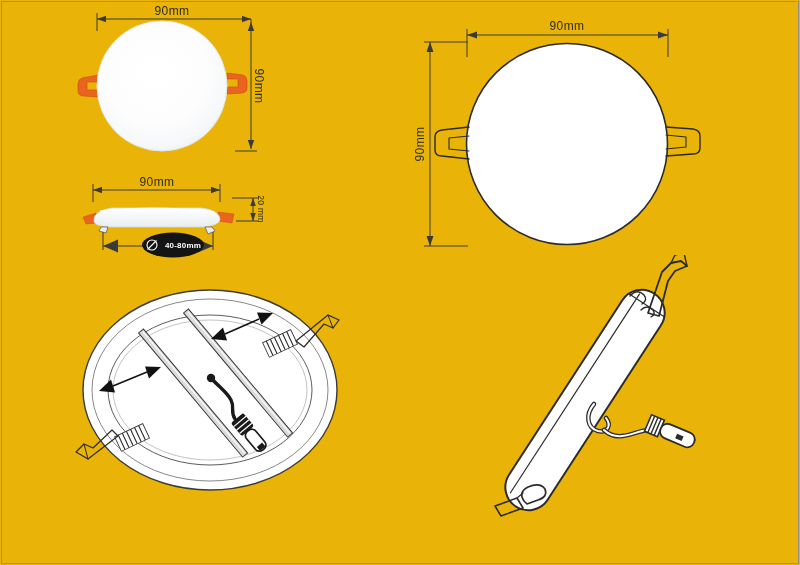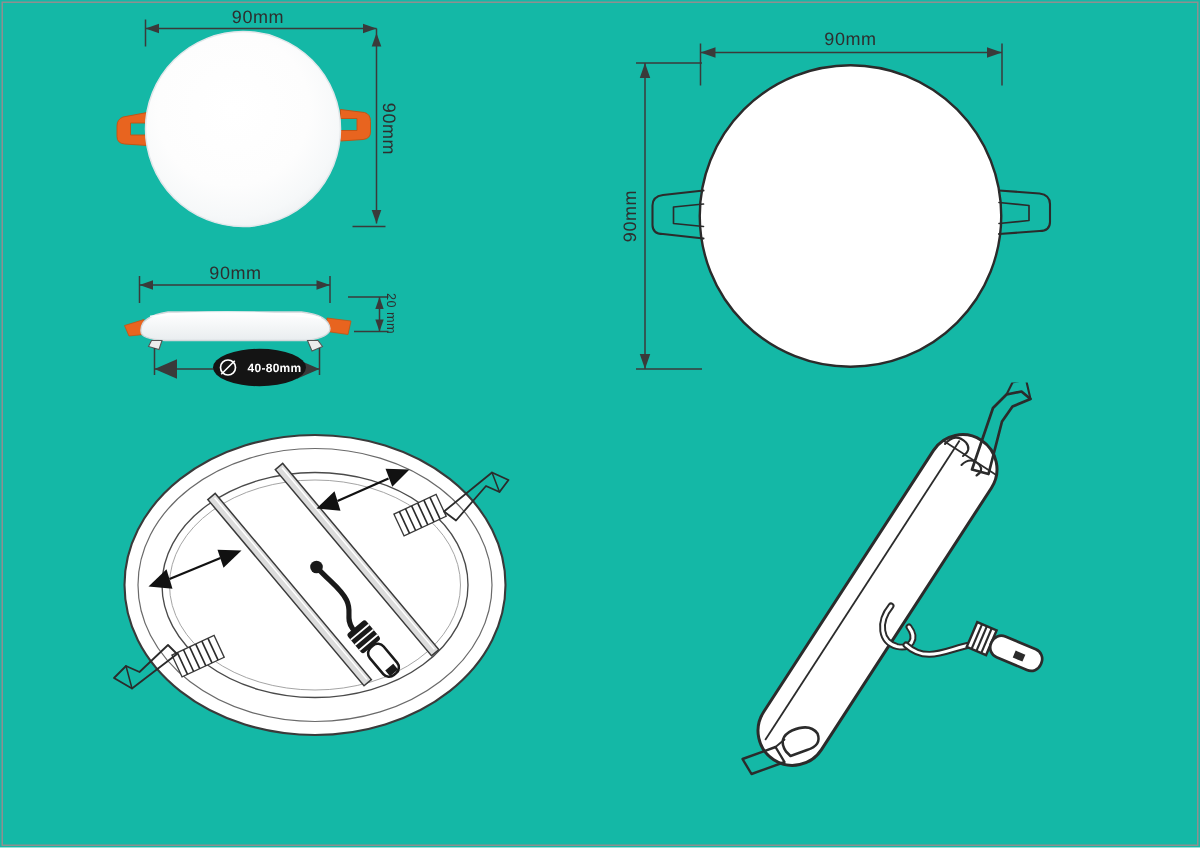--- a/index.html
+++ b/index.html
@@ -1,17 +1,17 @@
 <!DOCTYPE html>
 <html><head>
 <meta charset="utf-8">
 <style>
   html,body{margin:0;padding:0;background:#ffffff;}
   .stage{
-    position:relative;width:800px;height:565px;background:#14b8a6;overflow:hidden;
+    position:relative;width:800px;height:565px;background:#eab308;overflow:hidden;
     font-family:"Liberation Sans",sans-serif;
   }
   .frame{position:absolute;inset:1px;border:1px solid #8f8f8f;pointer-events:none;}
   .view{position:absolute;}
   text{font-family:"Liberation Sans",sans-serif;}
   .dim-label{font-size:12px;fill:#2e2e2e;font-weight:500;letter-spacing:.4px;}
   .dim-small{font-size:8.5px;fill:#2e2e2e;font-weight:500;letter-spacing:.3px;}
   .badge-label{font-size:8px;fill:#ffffff;font-weight:bold;letter-spacing:.2px;}
   .dimline{stroke:#3a3a3a;stroke-width:1;fill:none;}
   .dimarrow{fill:#3a3a3a;stroke:none;}

